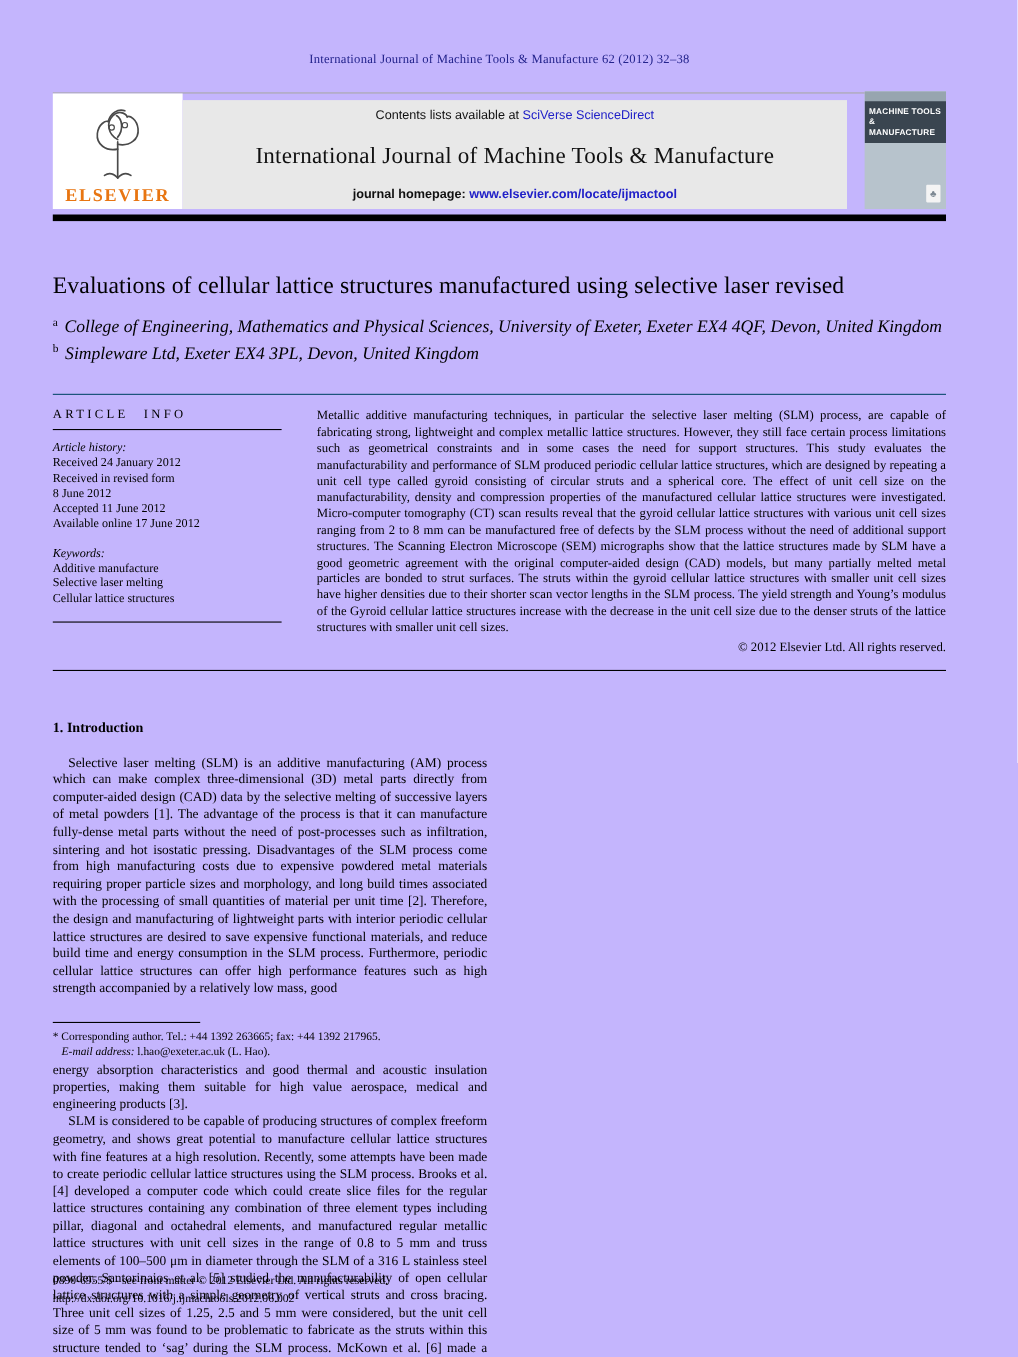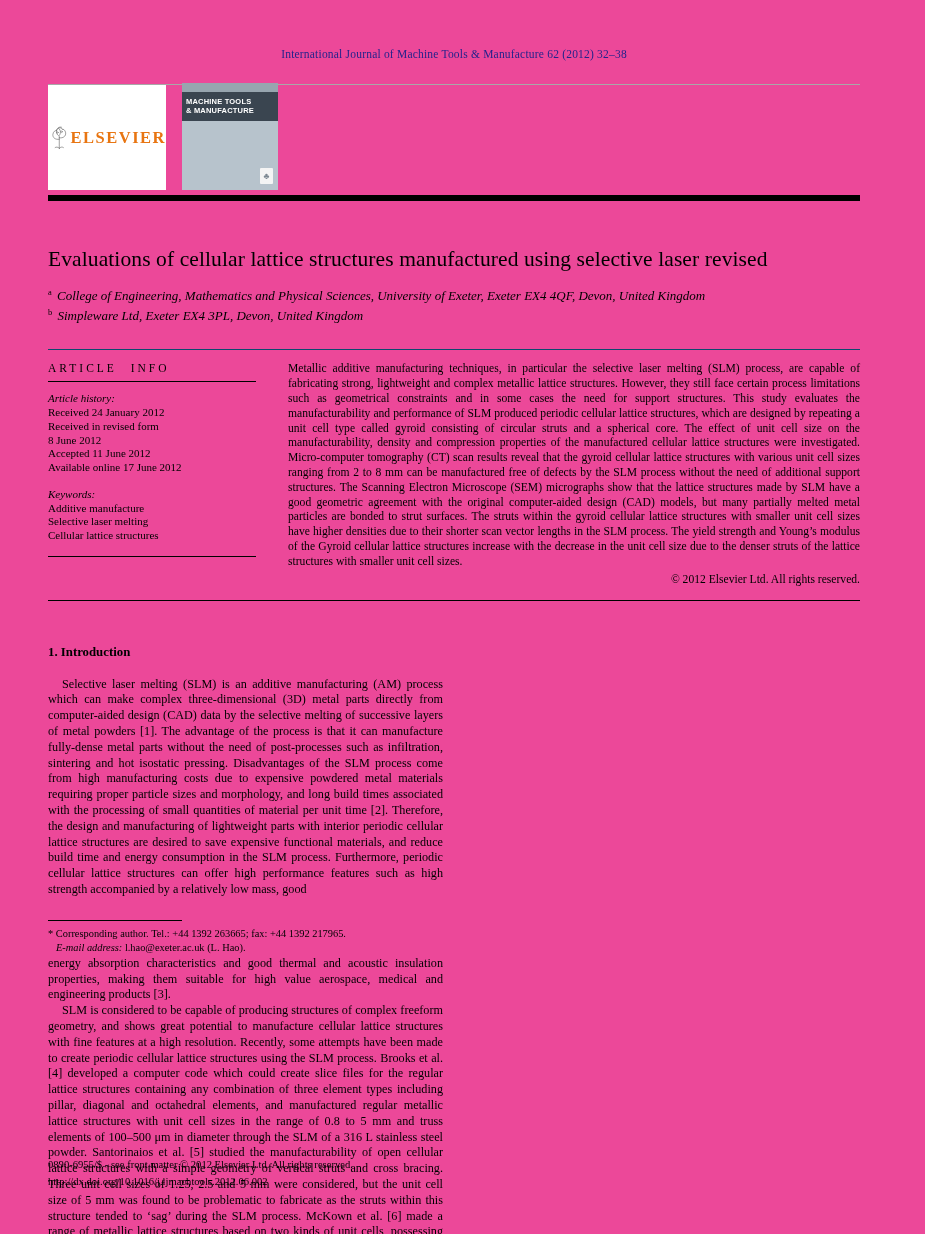--- a/index.html
+++ b/index.html
@@ -1,62 +1,62 @@
 <!DOCTYPE html>
 <html><head>
 <meta charset="utf-8">
 <style>
   * { margin:0; padding:0; box-sizing:border-box; }
   html,body { background:#ffffff; }
   .page {
-    width:925px; height:1234px; background:#ec4899; overflow:hidden;
+    width:925px; height:1234px; background:#c4b5fd; overflow:hidden;
     font-family:"Liberation Serif", serif; color:#000;
     padding:48px 65px 0 48px; position:relative;
   }
   
   .journal-ref {
     text-align:center; font-size:11.5px; color:#23238c; letter-spacing:0.2px;
   }
   
   .header-wrap { margin-top:24px; border-top:1px solid #a8a8a8; display:flex; align-items:stretch; height:106px; }
   .elsevier-block {
-    width:118px; background:#fff; display:flex; flex-direction:row;
+    width:118px; background:#fff; display:flex; flex-direction:column;
     align-items:center; justify-content:flex-end; padding-bottom:2px;
   }
   .elsevier-wordmark {
     font-family:"Liberation Serif", serif; color:#e87511; font-size:16.5px;
     letter-spacing:1.5px; font-weight:bold; margin-top:2px;
   }
   .header-center {
     flex:1; background:#e8e8e8; margin-top:6px; text-align:center;
     display:flex; flex-direction:column; justify-content:space-between;
     padding:8px 8px 7px;
   }
   .contents-line { font-family:"Liberation Sans", sans-serif; font-size:11.5px; color:#111; }
   .link { color:#2020c8; text-decoration:none; cursor:pointer; }
   .journal-title-header { font-size:21px; color:#111; letter-spacing:0.2px; }
   .homepage-line { font-family:"Liberation Sans", sans-serif; font-size:11.5px; font-weight:bold; color:#111; }
   .cover-thumb {
-    width:96px; margin-left:16px; margin-top:-2px; background:#b7c3cc; position:relative; overflow:hidden;
+    width:74px; margin-left:16px; margin-top:-2px; background:#b7c3cc; position:relative; overflow:hidden;
   }
   .cover-topstrip { height:9px; background:#97a5af; }
   .cover-band { background:#3a4550; color:#fff; padding:5px 4px 5px; text-align:left; }
   .cover-band div { font-family:"Liberation Sans", sans-serif; font-size:7.5px; font-weight:bold; line-height:1.25; letter-spacing:0.2px; }
   .cover-logo {
     position:absolute; right:5px; bottom:6px; width:13px; height:16px; background:#f4f4f4;
     border-radius:1px; display:flex; align-items:center; justify-content:center;
     font-size:9px; color:#7c8892;
   }
   .black-bar { height:6px; background:#000; margin-top:5px; }
   
   .article-title { font-size:21.5px; font-weight:normal; line-height:1.32; margin-top:44px; letter-spacing:0.1px; }
   .authors { margin-top:15px; font-size:14.5px; }
   sup { vertical-align:super; font-size:65%; line-height:0; }
   .auth-sup { margin-left:2px; }
-  .affiliations { margin-top:13px; font-size:13px; font-style:italic; line-height:1.5; }
+  .affiliations { margin-top:13px; font-size:16px; font-style:italic; line-height:1.5; }
   .affiliations sup { font-style:normal; margin-right:2px; }
   
   .info-abstract { margin-top:24px; border-top:1px solid #0c4a6e; border-bottom:1px solid #000; display:flex; padding:12px 0 14px; }
   .info-col { width:208px; margin-right:32px; border-bottom:1px solid #000; padding-bottom:14px; align-self:flex-start; }
   .abs-col { flex:1; }
   .col-heading { font-size:11.5px; letter-spacing:3px; word-spacing:8px; border-bottom:1px solid #000; padding-bottom:7px; margin-bottom:10px; }
   .hist-label, .kw-label { font-style:italic; font-size:11px; margin-bottom:2px; }
   .hist-list div, .kw-list div { font-size:11px; line-height:1.24; }
   .kw-label { margin-top:13px; }
   .abstract-text { font-size:11.6px; line-height:14.8px; text-align:justify; }
@@ -99,20 +99,29 @@
           <path d="M22 17 C 24 10, 30 6, 36 8"></path>
           <path d="M30 64 C 26 60, 22 60, 19 62"></path>
           <path d="M30 64 C 34 60, 38 60, 41 62"></path>
           <circle cx="25" cy="22" r="2.2" stroke-width="1"></circle>
           <circle cx="36" cy="20" r="2.2" stroke-width="1"></circle>
         </g>
       </svg>
       <div class="elsevier-wordmark">ELSEVIER</div>
     </div>
 
+    <div class="header-center">
+      <div class="contents-line">
+        <span>Contents lists available at </span><a class="link">SciVerse ScienceDirect</a>
+      </div>
+      <div class="journal-title-header">International Journal of Machine Tools &amp; Manufacture</div>
+      <div class="homepage-line">
+        <span>journal homepage: </span><a class="link">www.elsevier.com/locate/ijmactool</a>
+      </div>
+    </div>
 
     <div class="cover-thumb">
       <div class="cover-topstrip"></div>
       <div class="cover-band">
         <div>MACHINE TOOLS</div>
         <div>&amp; MANUFACTURE</div>
       </div>
       <div class="cover-logo">♣</div>
     </div>
   </div>

